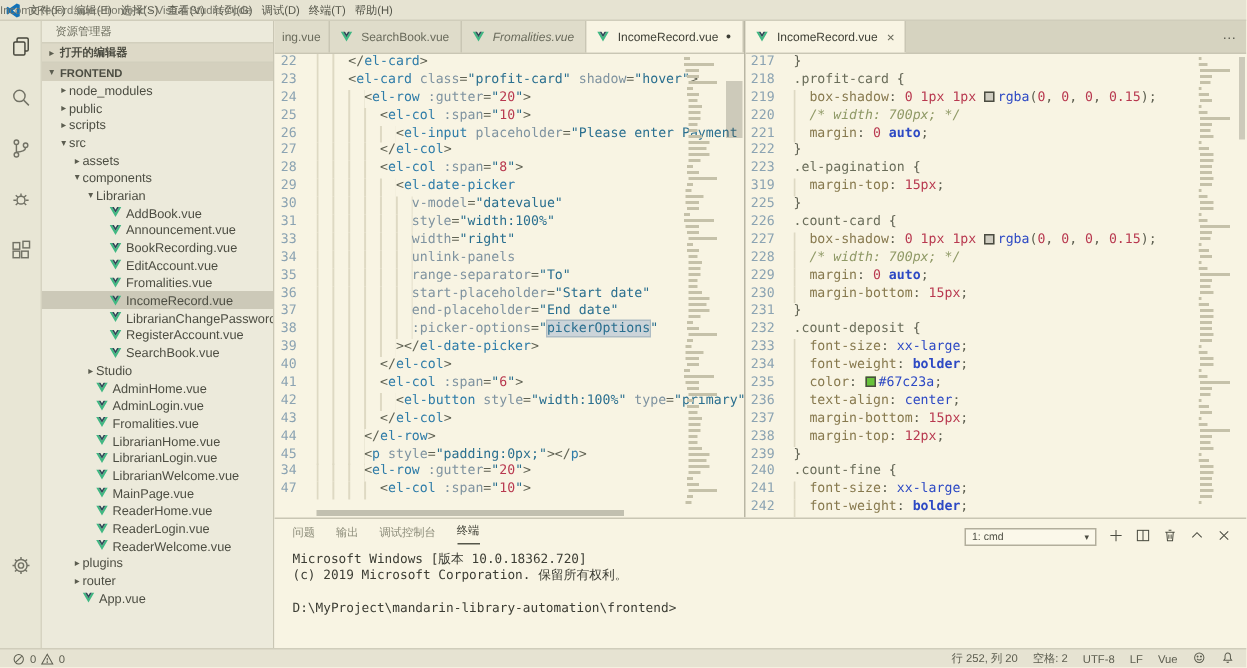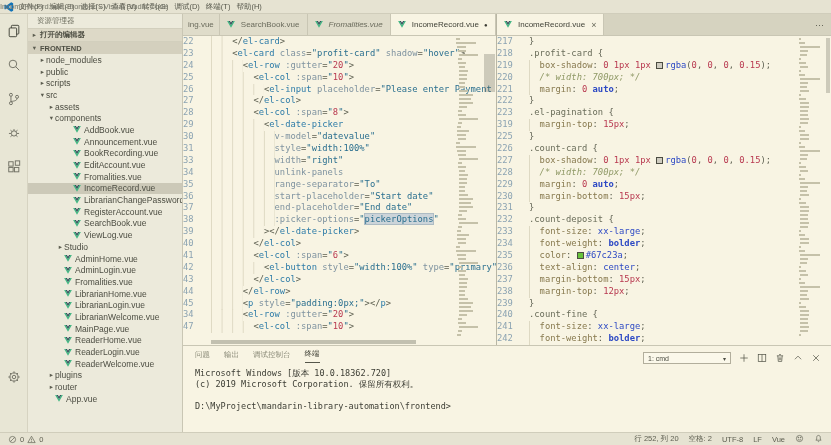--- a/index.html
+++ b/index.html
@@ -39,21 +39,21 @@
   .tabbar{height:22px;background:#d6d3c0;border-bottom:1px solid #c9c6b4;display:flex;align-items:stretch}
   .tab{display:flex;align-items:center;gap:3px;padding:0 7px;font-size:8px;color:#6a6b5c;background:#dfdcca;border-right:1px solid #c9c6b4;white-space:nowrap}
   .tab.active{background:#f8f4e3;color:#3f4036}
   .tab.clipped{padding:0 5px}
   .tab-label.italic{font-style:italic}
   .dot{font-size:6px;color:#3b3c33;margin-left:2px}
   .close{margin-left:3px;font-size:9px;color:#6a6b5c}
   .tab-actions{margin-left:auto;display:flex;align-items:center;gap:7px;padding:0 7px;color:#55564a;font-size:9px}
   .code{position:absolute;top:22px;left:0;right:0;bottom:0;font-family:"DejaVu Sans Mono",monospace;font-size:8.8px;line-height:11.9px;overflow:hidden}
   .row{display:flex;height:11.9px}
-  .ln{flex:0 0 28px;text-align:left;padding-right:9px;color:#8ba3b2}
+  .ln{flex:0 0 28px;text-align:center;padding-right:9px;color:#8ba3b2}
   .gright .ln{flex-basis:32px}
   .lc{white-space:pre}
   .ws{display:inline-block;background-image:linear-gradient(to right,#ded9c3 1px,transparent 1px);background-size:2ch 100%}
   .tk-p{color:#5f6152}.tk-t{color:#2e7ca8}.tk-a{color:#7f93a0}.tk-s{color:#2a6f8f}
   .tk-n{color:#b8384f}.tk-sel{color:#6a6d5a}.tk-prop{color:#87794e}
   .tk-kw{color:#2d49c4}.tk-kwb{color:#2d49c4;font-weight:bold}.tk-cmt{color:#8f9966;font-style:italic}
   .hl{background:#ccd4d9;outline:1px solid #aebcc4}
   .swatch{display:inline-block;width:7px;height:7px;margin:0 2px -1px 0;border:1px solid #4b4c41}
   .sw-dark{background:#cfccc0}.sw-green{background:#67c23a}
   .minimap{position:absolute;top:24px;bottom:8px;overflow:hidden}
@@ -175,20 +175,24 @@
           <span class="tlabel">src</span>
         </div>
         <div class="trow" style="padding-left: 20px;">
           <span class="arrow">▸</span>
           <span class="tlabel">assets</span>
         </div>
         <div class="trow" style="padding-left: 20px;">
           <span class="arrow">▾</span>
           <span class="tlabel">components</span>
         </div>
+        <div class="trow" style="padding-left: 29px;">
+          <span class="arrow">▾</span>
+          <span class="tlabel">Librarian</span>
+        </div>
         <div class="trow" style="padding-left: 38px;">
           <span class="arrow"></span>
           <span class="vicon">
             <svg viewBox="0 0 10 9">
               <polygon points="0,0 2,0 5,5 8,0 10,0 5,8.6" fill="#41b883"></polygon>
               <polygon points="2,0 3.6,0 5,2.4 6.4,0 8,0 5,5" fill="#2f4858"></polygon>
             </svg>
           </span>
           <span class="tlabel">AddBook.vue</span>
         </div>
@@ -264,30 +268,20 @@
         </div>
         <div class="trow" style="padding-left: 38px;">
           <span class="arrow"></span>
           <span class="vicon">
             <svg viewBox="0 0 10 9">
               <polygon points="0,0 2,0 5,5 8,0 10,0 5,8.6" fill="#41b883"></polygon>
               <polygon points="2,0 3.6,0 5,2.4 6.4,0 8,0 5,5" fill="#2f4858"></polygon>
             </svg>
           </span>
           <span class="tlabel">SearchBook.vue</span>
-        </div>
-        <div class="trow" style="padding-left: 38px;">
-          <span class="arrow"></span>
-          <span class="vicon">
-            <svg viewBox="0 0 10 9">
-              <polygon points="0,0 2,0 5,5 8,0 10,0 5,8.6" fill="#41b883"></polygon>
-              <polygon points="2,0 3.6,0 5,2.4 6.4,0 8,0 5,5" fill="#2f4858"></polygon>
-            </svg>
-          </span>
-          <span class="tlabel">ViewLog.vue</span>
         </div>
         <div class="trow" style="padding-left: 29px;">
           <span class="arrow">▸</span>
           <span class="tlabel">Studio</span>
         </div>
         <div class="trow" style="padding-left: 29px;">
           <span class="arrow"></span>
           <span class="vicon">
             <svg viewBox="0 0 10 9">
               <polygon points="0,0 2,0 5,5 8,0 10,0 5,8.6" fill="#41b883"></polygon>

